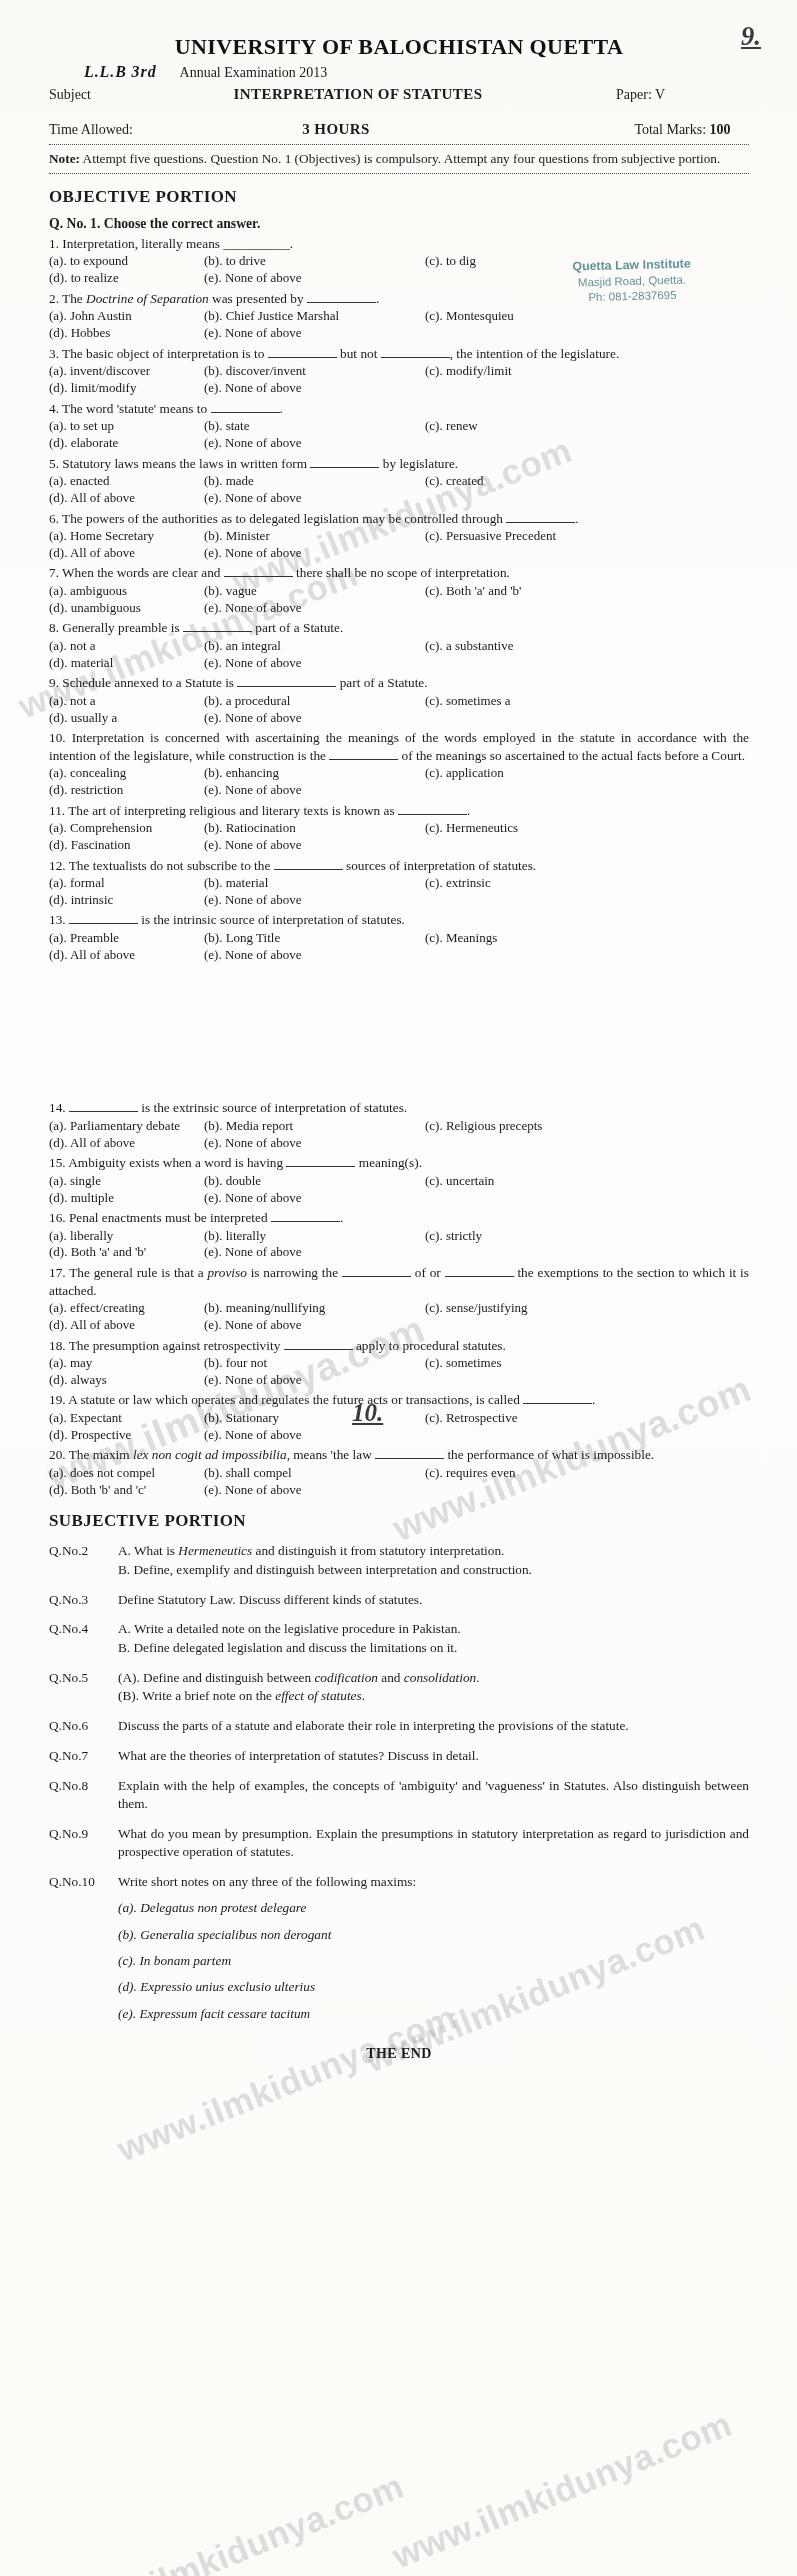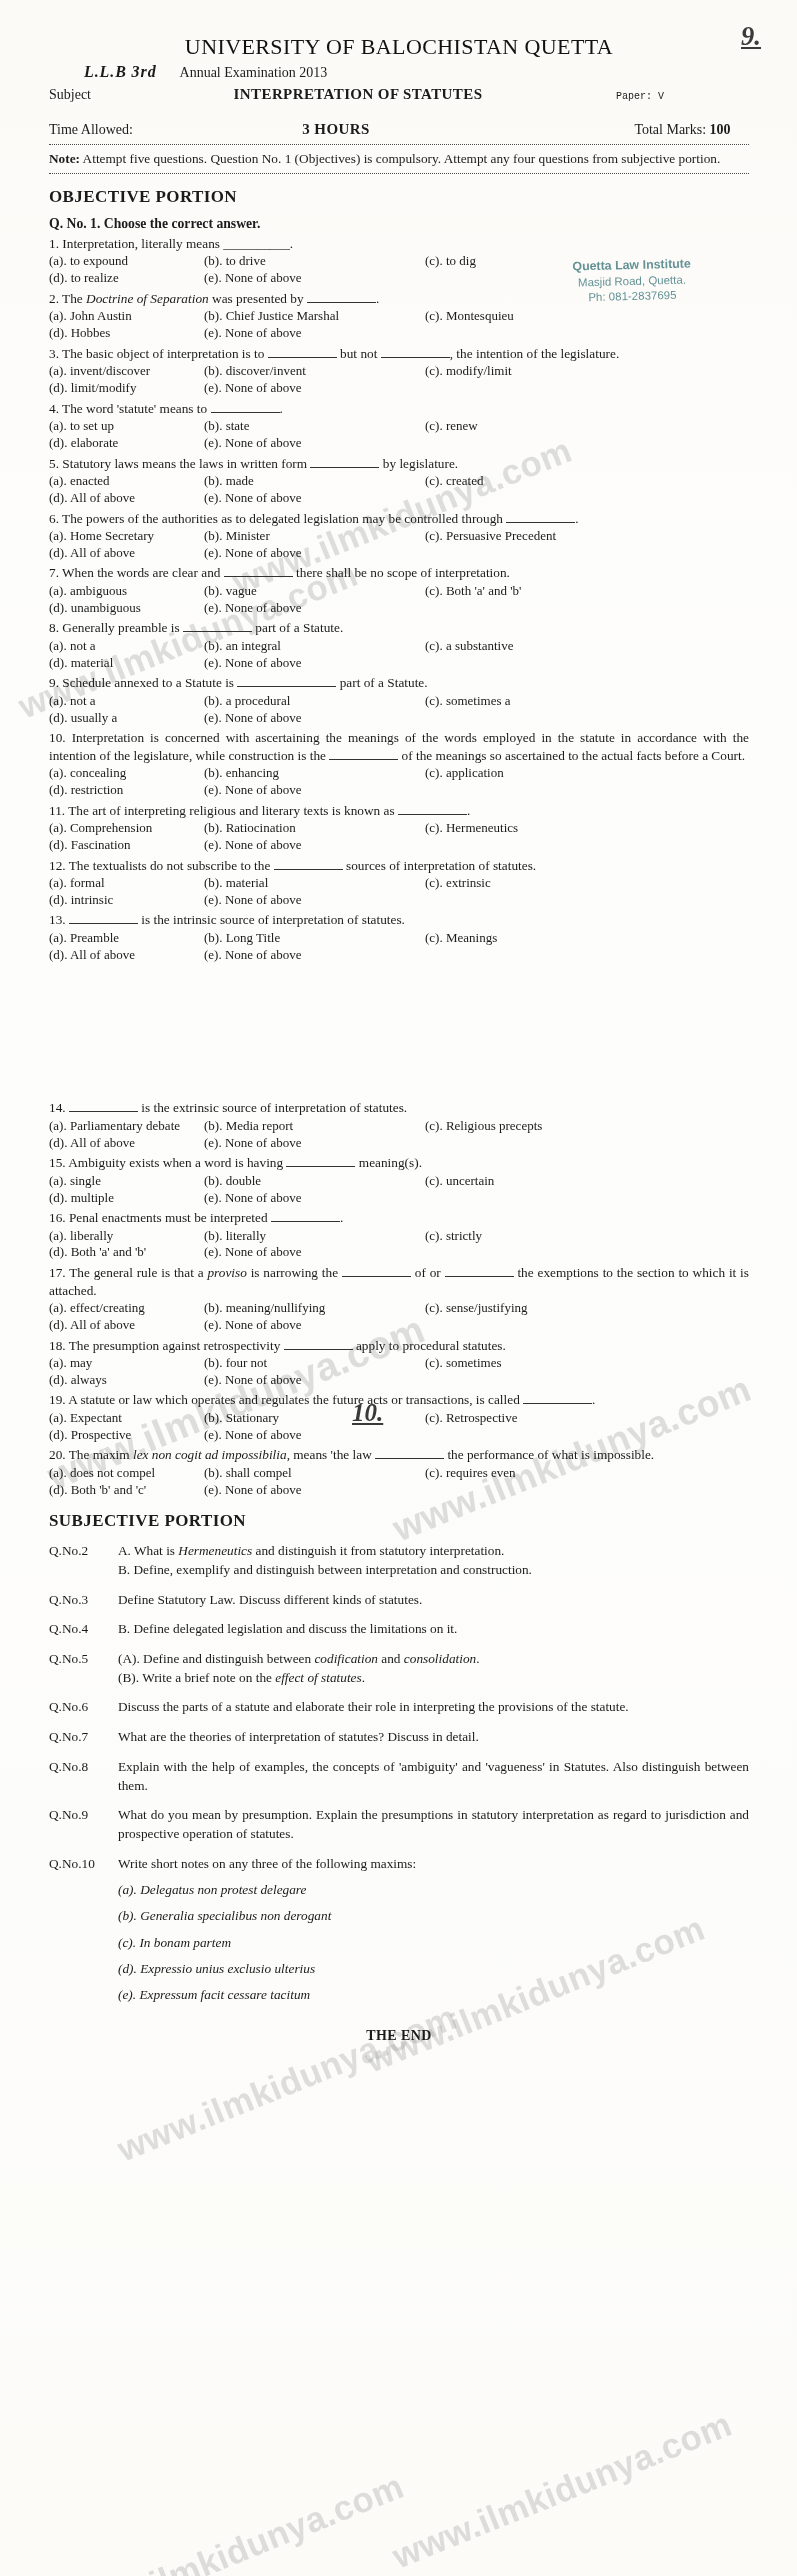--- a/index.html
+++ b/index.html
@@ -27,21 +27,21 @@
       linear-gradient(180deg, rgba(250,248,244,0.6), rgba(255,255,255,0.2) 30%, rgba(250,249,245,0.5) 100%);
     pointer-events: none;
   }
   .content {
     position: relative;
     padding: 26.6px 49px 17.7px 49px;
   }
   .univ-title {
     text-align: center;
     font-family: "Liberation Serif", serif;
-    font-weight: normal;
+    font-weight: bold;
     font-size: 22px;
     letter-spacing: 0.4px;
     margin: 7px 0 1.8px 0;
     color: #111;
   }
   .topline {
     display: flex;
     align-items: baseline;
     font-size: 14px;
     margin: 3.5px 0 0 0;
@@ -69,22 +69,21 @@
     font-weight: bold;
     font-size: 15px;
     letter-spacing: 0.4px;
     flex: 1;
     text-align: center;
     padding-right: 62px;
   }
   .row-subject .right {
     width: 133px;
     text-align: left;
-    font-size: 10px;
-    font-family: Liberation Mono, monospace;
+    font-size: 14px;
   }
   .row-time {
     display: flex;
     align-items: baseline;
     margin-top: 18px;
     font-size: 14px;
   }
   .row-time .lbl { width: 113px; }
   .row-time .time-val {
     font-weight: bold;
@@ -583,20 +582,21 @@
     </div>
 
     <div class="subj-row">
       <span class="subj-no">Q.No.3</span>
       <span class="subj-body">Define Statutory Law. Discuss different kinds of statutes.</span>
     </div>
 
     <div class="subj-row">
       <span class="subj-no">Q.No.4</span>
       <span class="subj-body">
+        <span class="sub-line">A. Write a detailed note on the legislative procedure in Pakistan.</span>
         <span class="sub-line">B. Define delegated legislation and discuss the limitations on it.</span>
       </span>
     </div>
 
     <div class="subj-row">
       <span class="subj-no">Q.No.5</span>
       <span class="subj-body">
         <span class="sub-line">(A). Define and distinguish between <i>codification</i> and <i>consolidation</i>.</span>
         <span class="sub-line">(B). Write a brief note on the <i>effect of statutes</i>.</span>
       </span>

